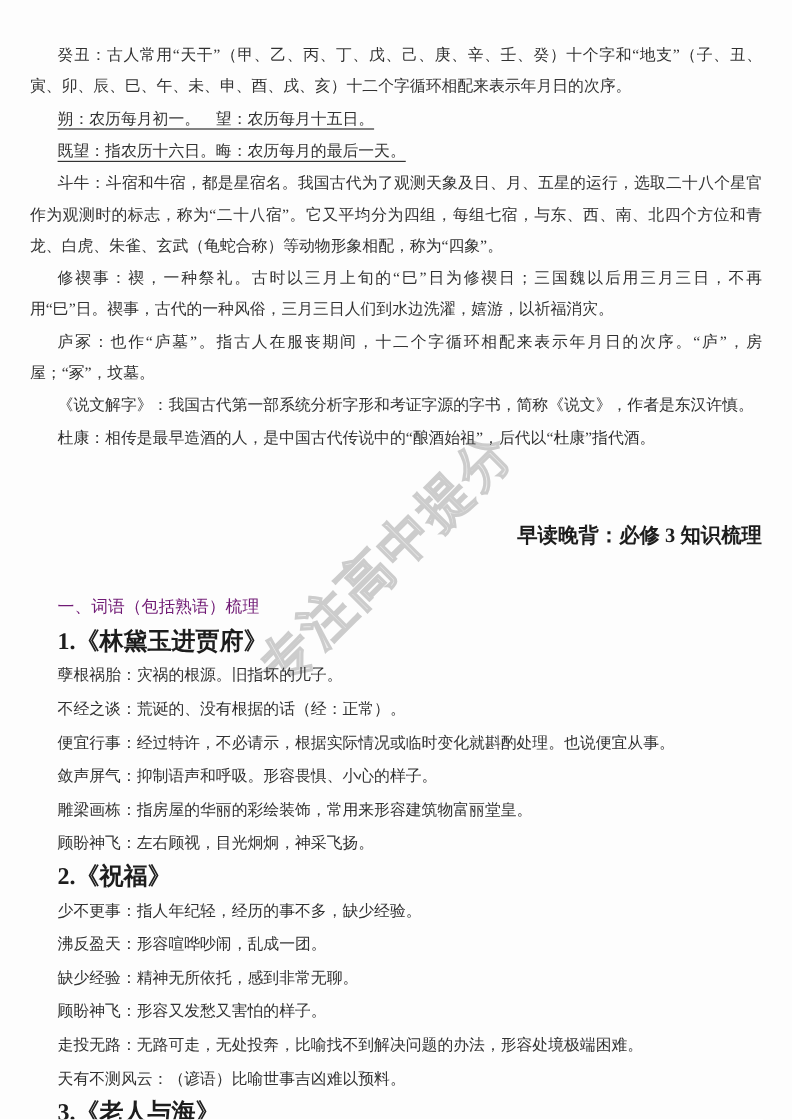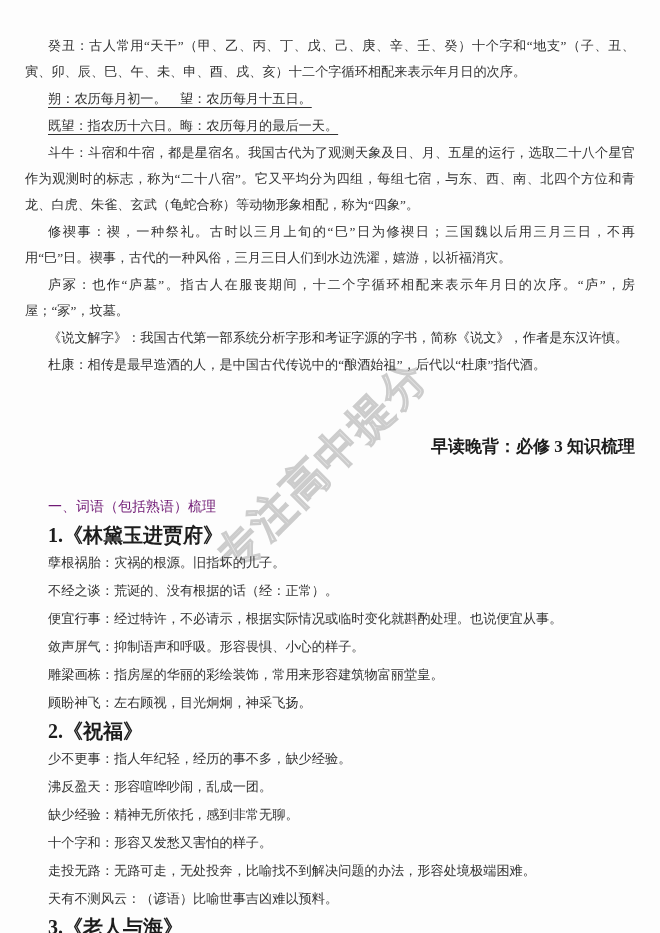--- a/index.html
+++ b/index.html
@@ -97,19 +97,19 @@
         <p class="item">孽根祸胎：灾祸的根源。旧指坏的儿子。</p>
         <p class="item">不经之谈：荒诞的、没有根据的话（经：正常）。</p>
         <p class="item">便宜行事：经过特许，不必请示，根据实际情况或临时变化就斟酌处理。也说便宜从事。</p>
         <p class="item">敛声屏气：抑制语声和呼吸。形容畏惧、小心的样子。</p>
         <p class="item">雕梁画栋：指房屋的华丽的彩绘装饰，常用来形容建筑物富丽堂皇。</p>
         <p class="item">顾盼神飞：左右顾视，目光炯炯，神采飞扬。</p>
         <p class="group-heading">2.《祝福》</p>
         <p class="item">少不更事：指人年纪轻，经历的事不多，缺少经验。</p>
         <p class="item">沸反盈天：形容喧哗吵闹，乱成一团。</p>
         <p class="item">缺少经验：精神无所依托，感到非常无聊。</p>
-        <p class="item">十个字和：形容又发愁又害怕的样子。</p>
+        <p class="item">顾盼神飞：形容又发愁又害怕的样子。</p>
         <p class="item">走投无路：无路可走，无处投奔，比喻找不到解决问题的办法，形容处境极端困难。</p>
         <p class="item">天有不测风云：（谚语）比喻世事吉凶难以预料。</p>
         <p class="group-heading">3.《老人与海》</p>
       </div>
   </div>
 </div>
 
 </body></html>

